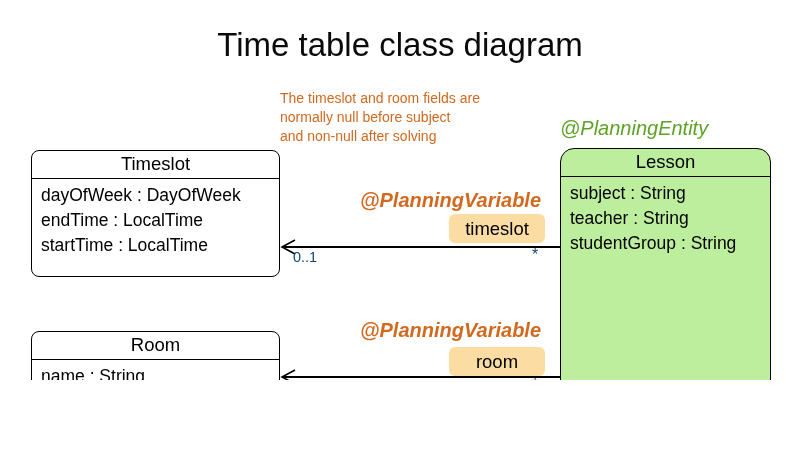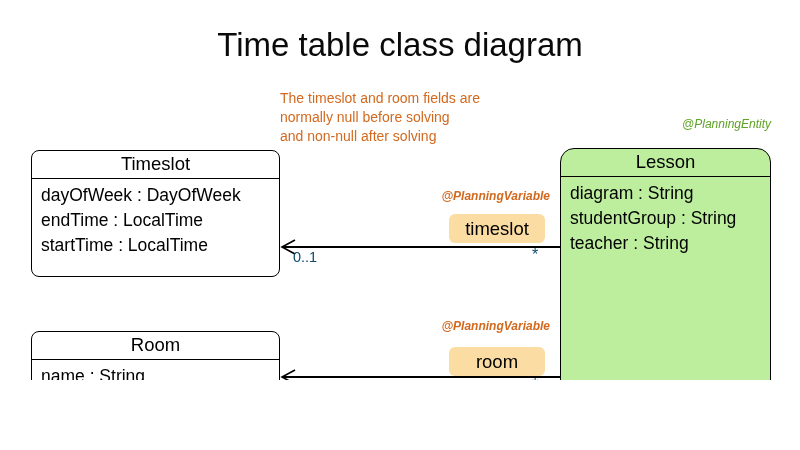--- a/index.html
+++ b/index.html
@@ -11,21 +11,21 @@
     position: absolute; left: 0; top: 26px; width: 800px;
     text-align: center; font-size: 33px; color: #0a0a0a;
   }
 
   .note {
     position: absolute; left: 280px; top: 89px; width: 300px;
     font-size: 14px; line-height: 19px; color: #d2691e;
   }
 
   .annotation {
-    position: absolute; font-style: italic; font-size: 12px; text-align: right;
+    position: absolute; font-style: italic; font-size: 20px; text-align: left;
   }
   .annotation.green { color: #5ea226; left: 560px; top: 117px; width: 211px; }
   .annotation.orange { color: #d2691e; width: 190px; left: 360px; font-weight: bold; }
   .annotation.pv1 { top: 189px; }
   .annotation.pv2 { top: 319px; }
 
   .uml-class {
     position: absolute; background: #ffffff;
     border: 1.5px solid #000; border-radius: 8px;
   }
@@ -68,21 +68,21 @@
 </style>
 </head>
 <body>
 
 <div id="stage">
 
   <div class="title">Time table class diagram</div>
 
   <div class="note">
     <div>The timeslot and room fields are</div>
-    <div>normally null before solving</div>
+    <div>normally null before subject</div>
     <div>and non-null after solving</div>
   </div>
 
   <div class="annotation green">@PlanningEntity</div>
 
   <div class="uml-class box-timeslot">
     <div class="class-name">Timeslot</div>
     <div class="attrs">
       <div>dayOfWeek : DayOfWeek</div>
       <div>endTime : LocalTime</div>
@@ -93,23 +93,23 @@
   <div class="uml-class box-room">
     <div class="class-name">Room</div>
     <div class="attrs">
       <div>name : String</div>
     </div>
   </div>
 
   <div class="uml-class box-lesson">
     <div class="class-name">Lesson</div>
     <div class="attrs">
-      <div>diagram : String</div>
+      <div>subject : String</div>
+      <div>teacher : String</div>
       <div>studentGroup : String</div>
-      <div>teacher : String</div>
     </div>
   </div>
 
   <div class="assoc-line line-timeslot"></div>
   <svg class="arrowhead arrow-timeslot" viewBox="0 0 18 18" xmlns="http://www.w3.org/2000/svg">
     <path d="M16 2 L3 9 L16 16" stroke="#000" stroke-width="1.6" fill="none"></path>
   </svg>
   <div class="annotation orange pv1">@PlanningVariable</div>
   <div class="var-label label-timeslot">timeslot</div>
   <div class="mult mult-01-timeslot">0..1</div>

